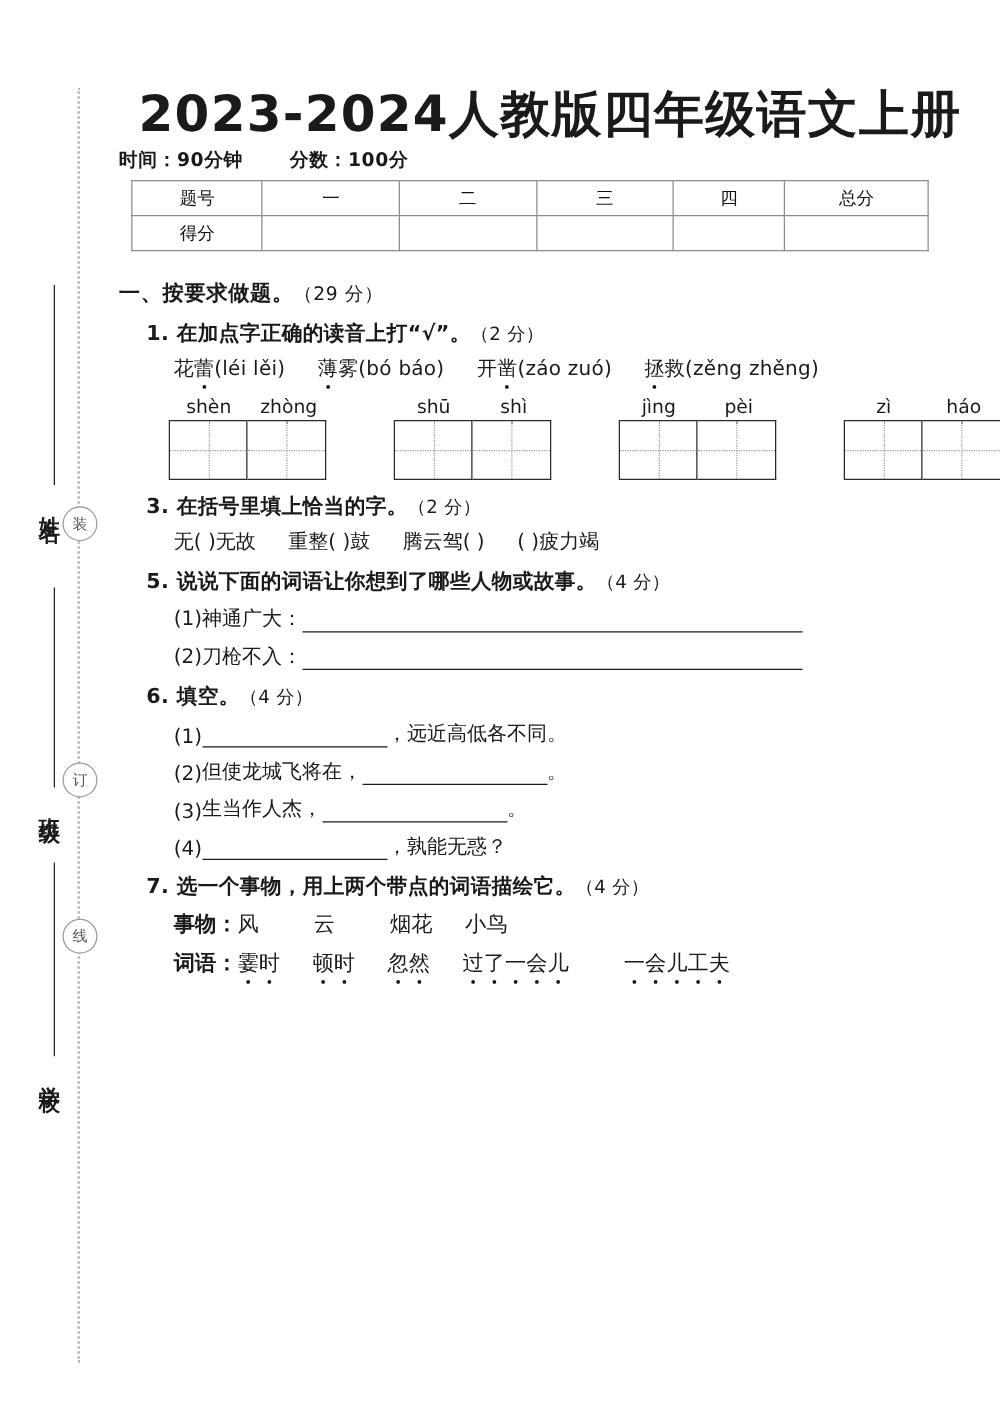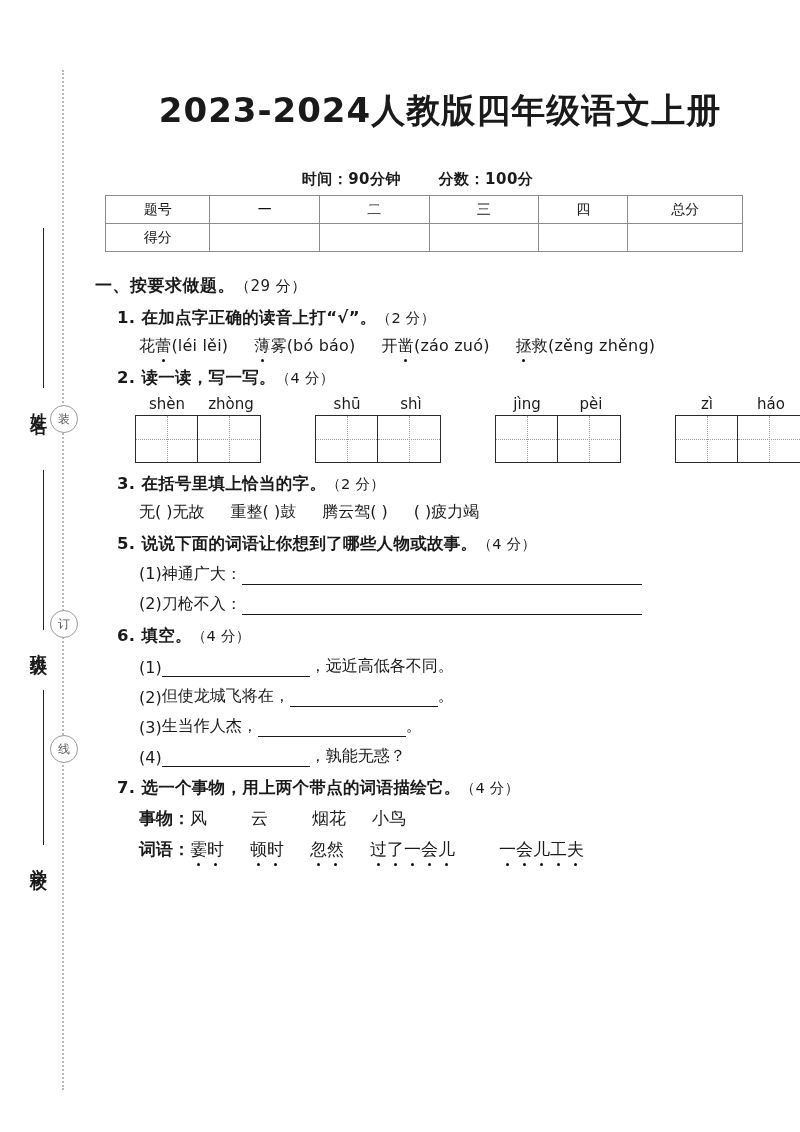--- a/index.html
+++ b/index.html
@@ -72,40 +72,39 @@
 
   
   .sheet {
     position: absolute;
     left: 95px; top: 0;
     width: 690px; height: 1132px;
   }
 
   .title-main {
     margin: 0;
-    padding-top: 88px;
+    padding-top: 64px;
     text-align: center;
-    font-size: 34px;
+    font-size: 40px;
     font-weight: bold;
     letter-spacing: 1px;
     font-family: "DejaVu Sans", "Liberation Sans", sans-serif;
   }
   .title-sub {
     margin: 0;
     padding-top: 30px;
     text-align: center;
     font-size: 27px;
     font-weight: bold;
     letter-spacing: 2px;
   }
 
   .meta-line {
-    margin-top: 36px;
     padding-right: 45px;
-    text-align: center;
+    text-align: left;
     font-size: 15px;
     font-weight: bold;
     letter-spacing: 0.5px;
   }
   .meta-line .gap { display: inline-block; width: 26px; }
 
   
   .score-table {
     margin-top: 6px;
     margin-left: 10px;
@@ -303,23 +302,20 @@
   <div class="q">
     <div class="q-stem">
       <span>1. 在加点字正确的读音上打“√”。</span><span class="pts">（2 分）</span>
     </div>
     <div class="q-body">
       <span class="pinyin-word">花<span class="dotchar">蕾</span><span>(léi  lěi)</span></span><span class="sp-m"></span><span class="pinyin-word"><span class="dotchar">薄</span>雾<span>(bó  báo)</span></span><span class="sp-m"></span><span class="pinyin-word">开<span class="dotchar">凿</span><span>(záo  zuó)</span></span><span class="sp-m"></span><span class="pinyin-word"><span class="dotchar">拯</span>救<span>(zěng  zhěng)</span></span>
     </div>
   </div>
 
   <div class="q">
-    <div class="q-stem">
-      <span>2. 读一读，写一写。</span><span class="pts">（4 分）</span>
-    </div>
     <div class="grid-row">
 
       <div class="grid-group">
         <div class="grid-pinyin">
           <span>shèn</span>
           <span>zhòng</span>
         </div>
         <div class="grid-boxes">
           <div class="cell"></div>
           <div class="cell"></div>

